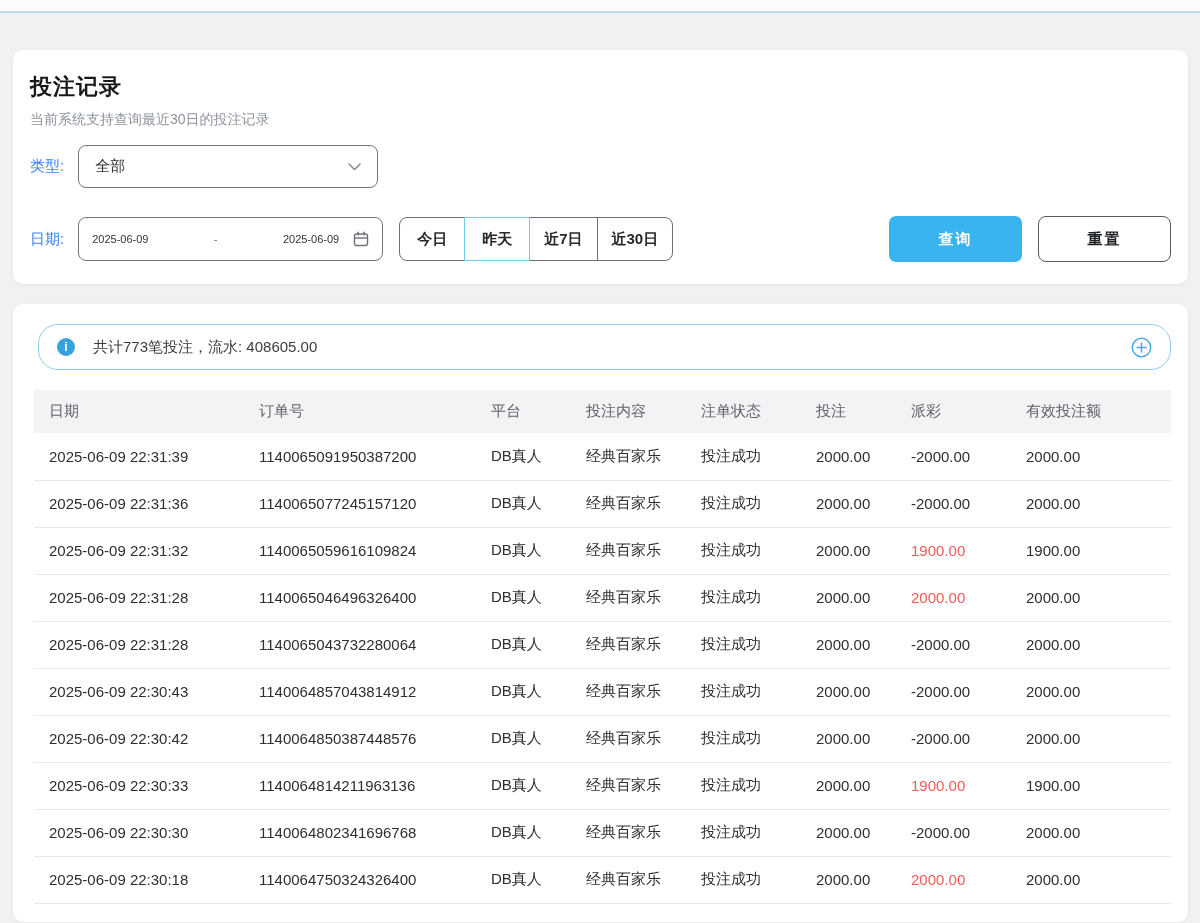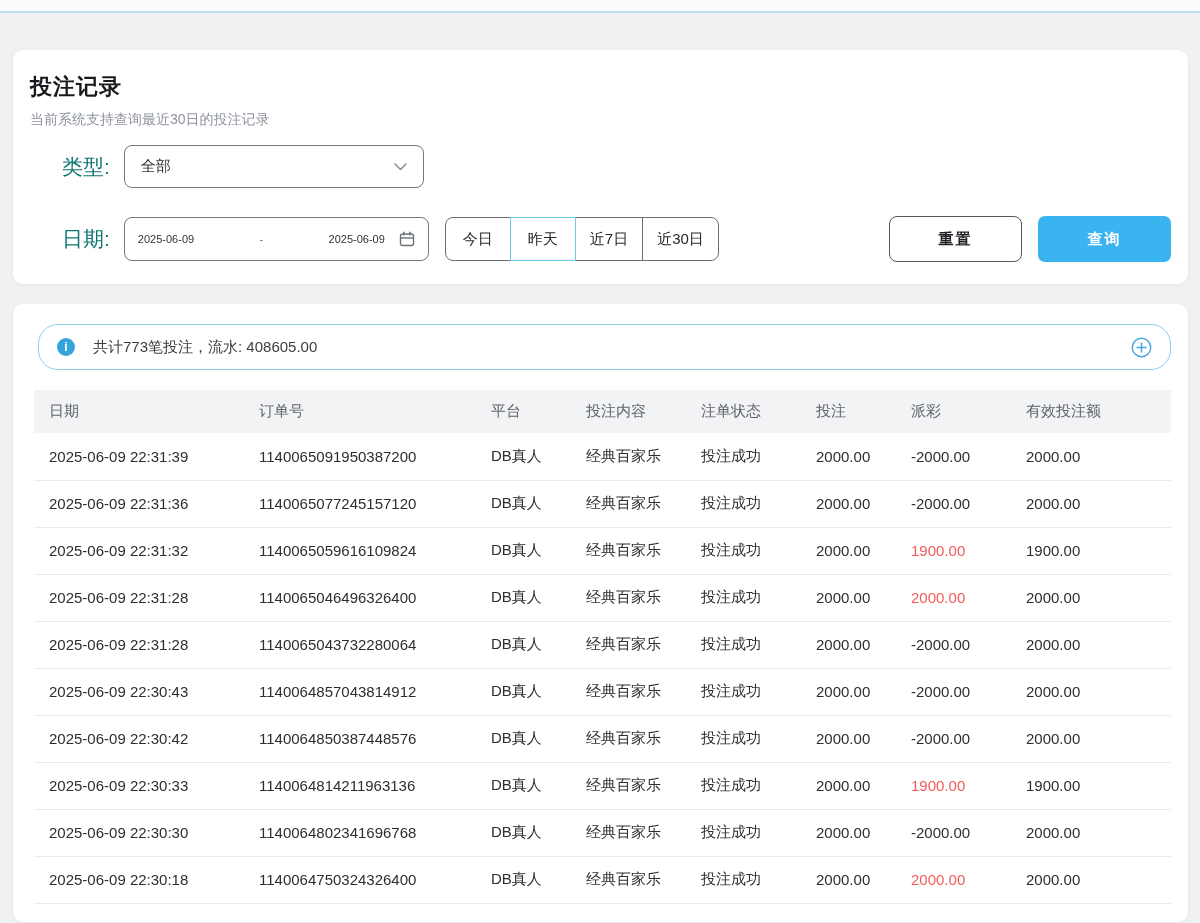--- a/index.html
+++ b/index.html
@@ -25,40 +25,40 @@
     border-radius:10px;
     box-shadow:0 1px 4px rgba(0,0,0,0.05);
     margin:0 12px 0 13px;
   }
   
   .filter-card{margin-top:37px;padding:22px 17px 22px 17px;}
   .page-title{font-size:22px;font-weight:bold;color:#17191c;letter-spacing:1px;}
   .page-subtitle{font-size:14px;color:#8d939e;margin-top:9px;}
   .filter-row{display:flex;align-items:center;margin-top:16px;}
   .filter-row + .filter-row{margin-top:28px;}
-  .filter-label{font-size:21px;color:#0f766e;margin-right:14px;white-space:nowrap;margin-left:32px;}
+  .filter-label{font-size:15px;color:#3b82f6;margin-right:14px;white-space:nowrap;}
   .select-box{
     width:300px;height:43px;border:1px solid var(--border-gray);border-radius:8px;
     display:flex;align-items:center;justify-content:space-between;
     padding:0 16px;font-size:15px;color:#2f3338;background:#fff;cursor:pointer;
   }
   .chevron svg{display:block;}
   .date-box{
     width:305px;height:44px;border:1px solid var(--border-gray);border-radius:8px;
     display:flex;align-items:center;padding:0 13px;font-size:11px;color:#2f3338;
     background:#fff;cursor:pointer;
   }
   .date-box .date-val{flex:0 0 auto;}
   .date-box .date-sep{flex:1;text-align:center;color:#6d7178;}
   .date-box .cal{margin-left:14px;display:flex;align-items:center;}
   .quick-group{display:flex;margin-left:16px;}
   .quick-btn{
     height:44px;padding:0 14px;display:flex;align-items:center;justify-content:center;
     border:1px solid #6b6f76;background:#fff;font-size:15px;color:#25282d;
-    margin-left:-1px;cursor:pointer;position:relative;min-width:66px;
+    margin-left:-1px;cursor:pointer;position:relative;min-width:66px;font-weight:bold;
   }
   .quick-btn:first-child{border-radius:8px 0 0 8px;margin-left:0;}
   .quick-btn:last-child{border-radius:0 8px 8px 0;}
   .quick-btn.active{border-color:#6fc8ec;z-index:2;}
   .action-btns{margin-left:auto;display:flex;gap:16px;}
   .btn{
     width:133px;height:46px;border-radius:7px;font-size:15px;font-weight:bold;
     display:flex;align-items:center;justify-content:center;cursor:pointer;
     font-family:inherit;letter-spacing:2px;
   }
@@ -127,22 +127,22 @@
     </div>
 
     <div class="quick-group">
       <div class="quick-btn">今日</div>
       <div class="quick-btn active">昨天</div>
       <div class="quick-btn">近7日</div>
       <div class="quick-btn">近30日</div>
     </div>
 
     <div class="action-btns">
+      <button class="btn btn-primary">查询</button>
       <button class="btn btn-plain">重置</button>
-      <button class="btn btn-primary">查询</button>
     </div>
   </div>
 </div>
 
 <div class="card table-card">
   <div class="info-bar">
     <i class="info-icon">i</i>
     <span class="info-text">共计773笔投注，流水: 408605.00</span>
     <span class="plus-icon">
       <svg width="21" height="21" viewBox="0 0 21 21">

